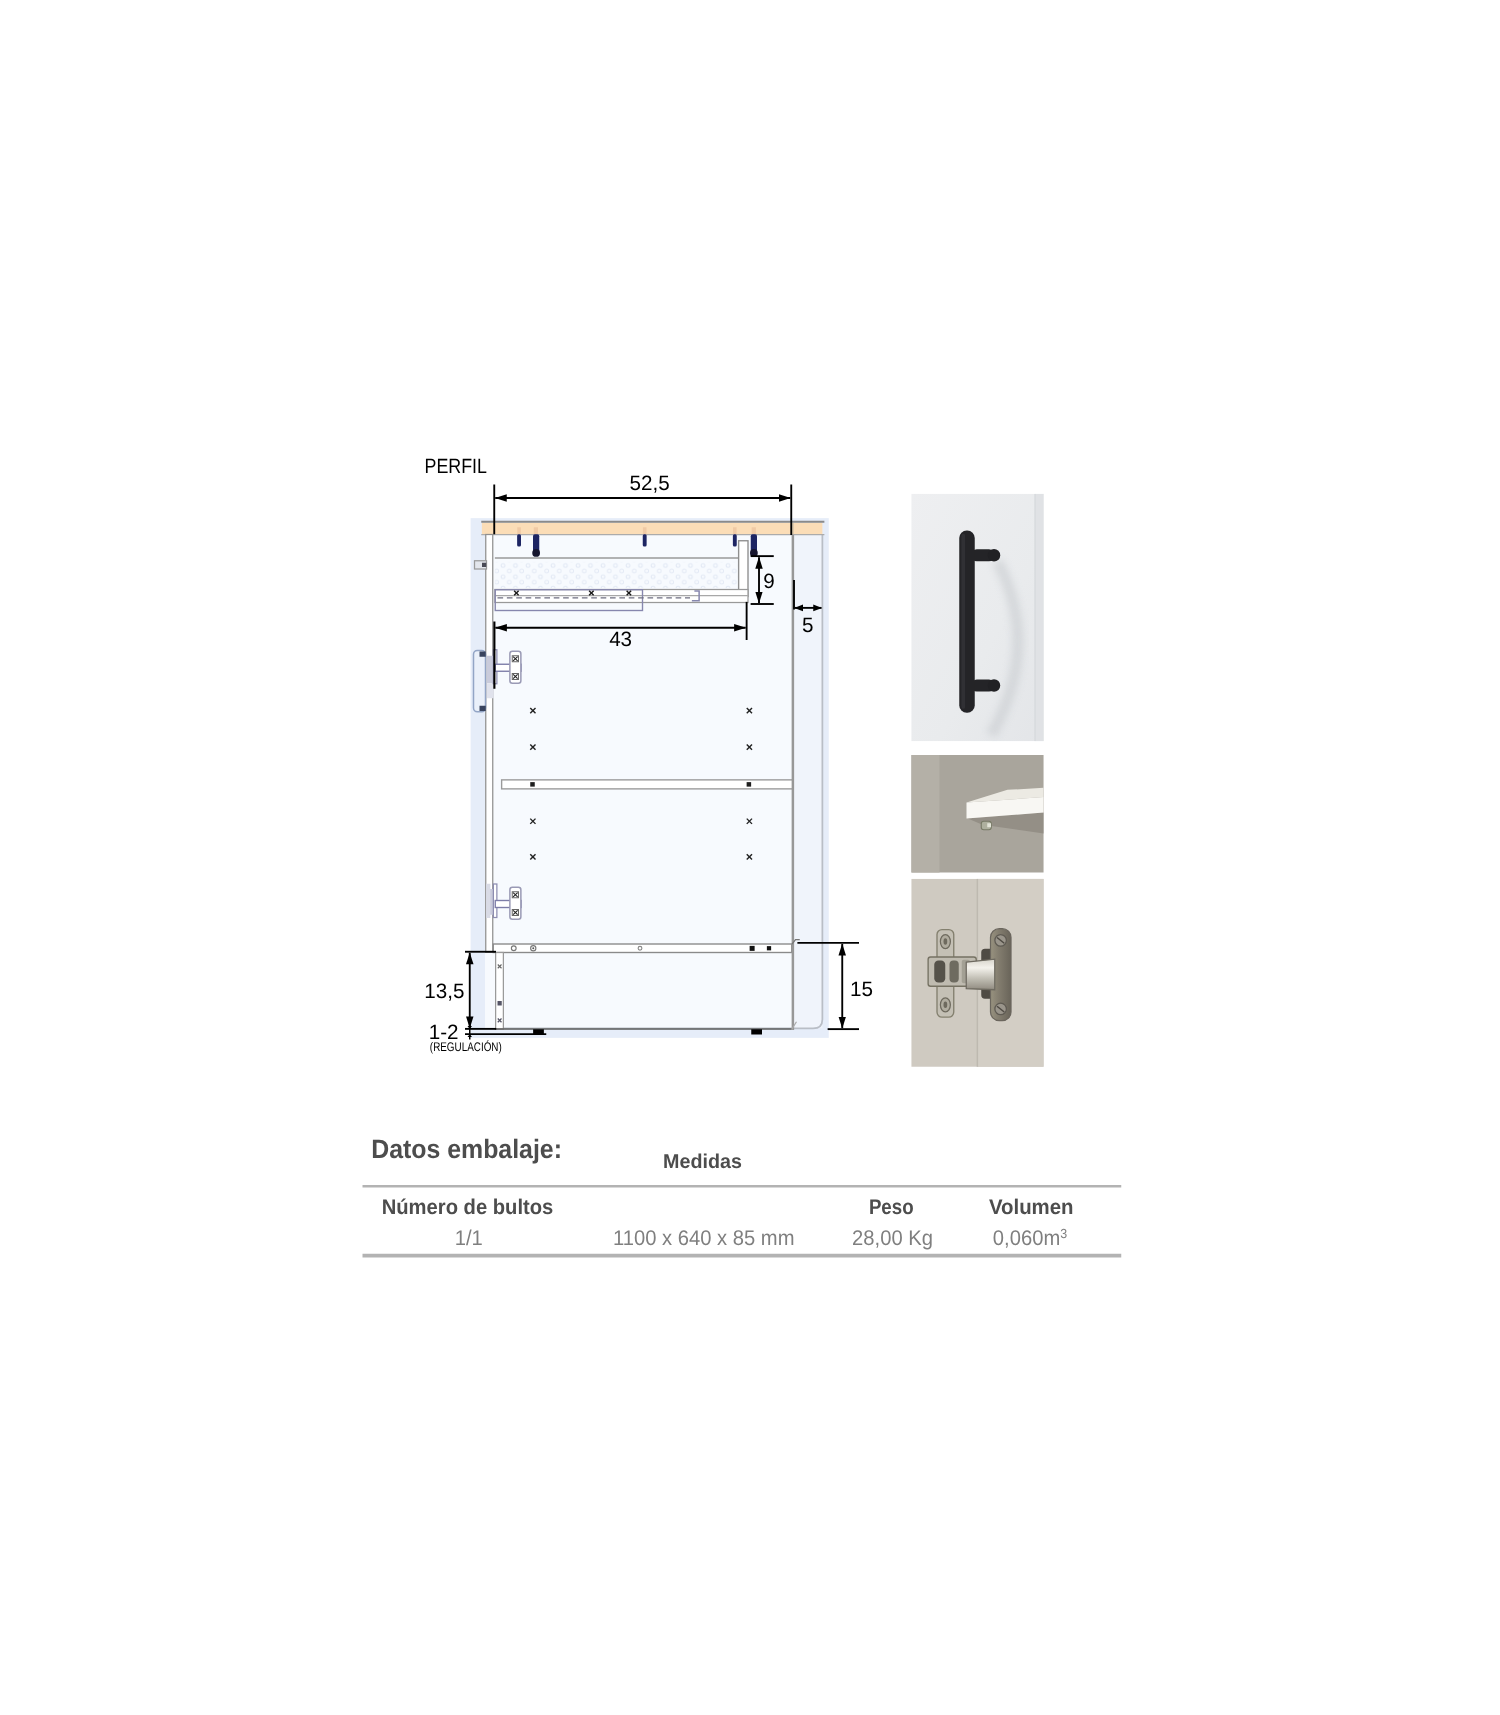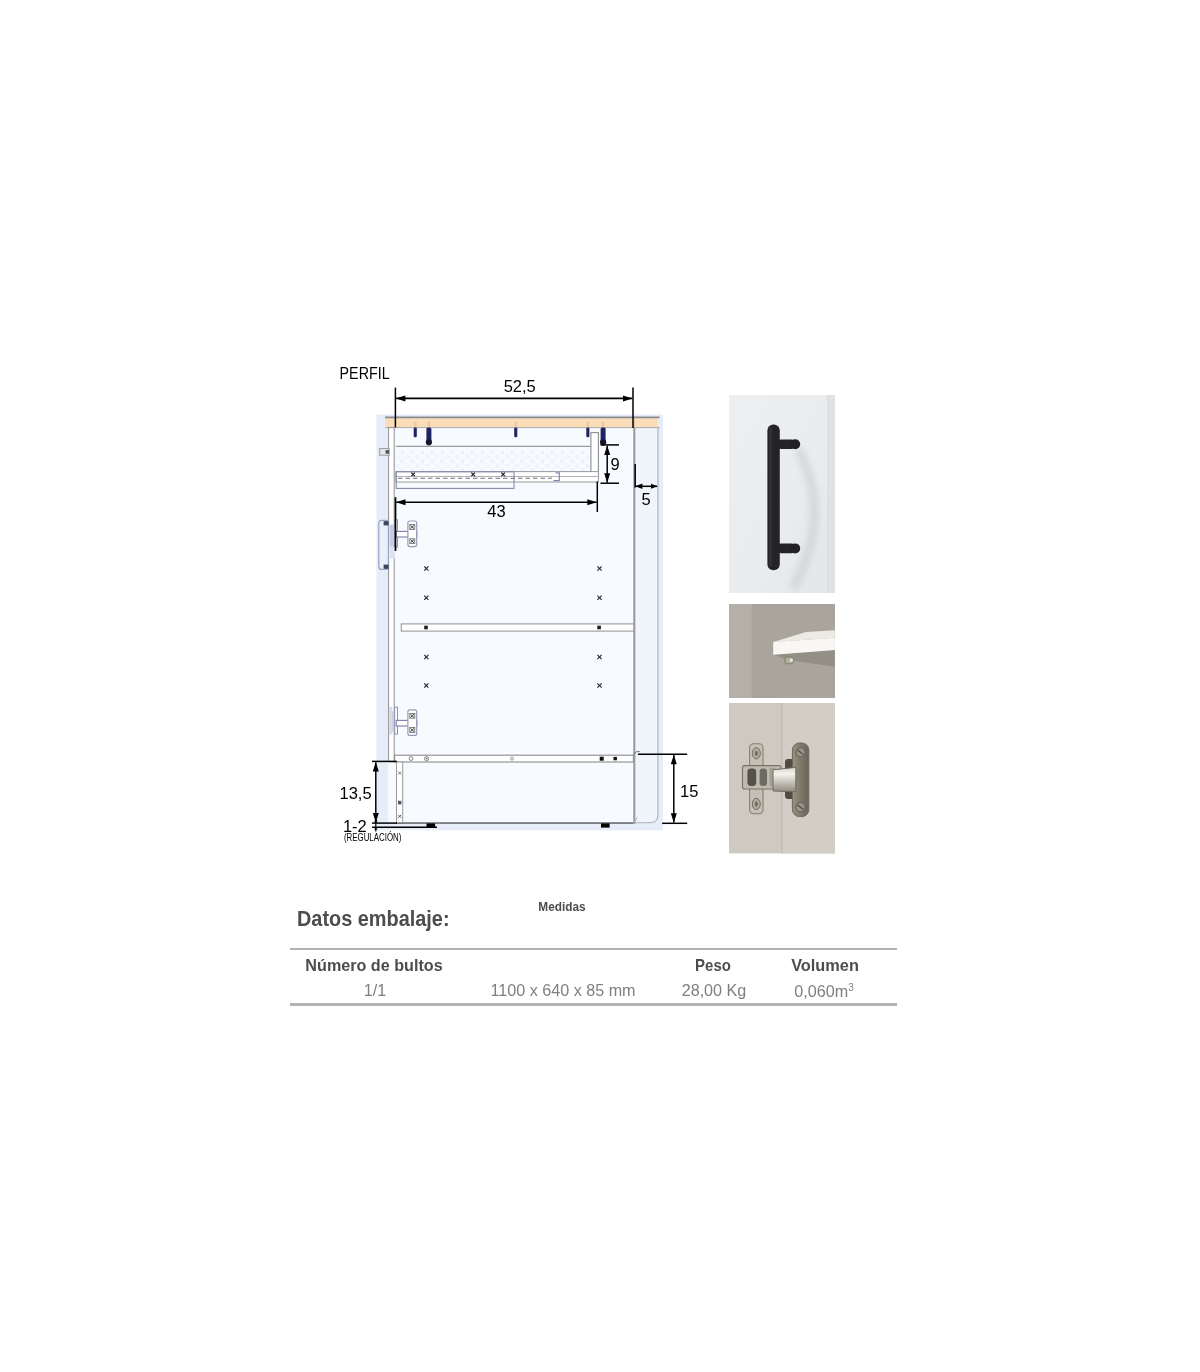--- a/index.html
+++ b/index.html
@@ -345,21 +345,21 @@
 </svg>
 
 <div class="abs" style="left:297px;top:908.6px;font-size:21.3px;font-weight:bold;color:#4D4D4D;line-height:1;transform:scaleX(0.934);transform-origin:0 0;white-space:nowrap">Datos embalaje:</div>
 
 <div class="abs" style="left:290px;top:947.6px;width:607.4px;height:2.9px;background:#B3B3B3"></div>
 
 <div class="abs" style="left:290px;top:1003.3px;width:607.4px;height:2.9px;background:#B3B3B3"></div>
 
 <div class="abs" style="left:374.4px;top:957.3px;font-size:17px;font-weight:bold;color:#4D4D4D;line-height:1;transform:translateX(-50%) scaleX(0.95);white-space:nowrap">Número de bultos</div>
 
-<div class="abs" style="left:562.3px;top:901px;font-size:12px;font-weight:bold;color:#4D4D4D;line-height:1;transform:translateX(-50%) scaleX(0.985);white-space:nowrap">Medidas</div>
+<div class="abs" style="left:562.3px;top:922px;font-size:16px;font-weight:bold;color:#4D4D4D;line-height:1;transform:translateX(-50%) scaleX(0.985);white-space:nowrap">Medidas</div>
 
 <div class="abs" style="left:713px;top:957.3px;font-size:17px;font-weight:bold;color:#4D4D4D;line-height:1;transform:translateX(-50%) scaleX(0.88);white-space:nowrap">Peso</div>
 
 <div class="abs" style="left:824.6px;top:957.3px;font-size:17px;font-weight:bold;color:#4D4D4D;line-height:1;transform:translateX(-50%) scaleX(0.96);white-space:nowrap">Volumen</div>
 
 <div class="abs" style="left:374.6px;top:981.8px;font-size:17px;color:#7F7F7F;line-height:1;transform:translateX(-50%) scaleX(0.95);white-space:nowrap">1/1</div>
 
 <div class="abs" style="left:563px;top:981.8px;font-size:17px;color:#7F7F7F;line-height:1;transform:translateX(-50%) scaleX(0.95);white-space:nowrap">1100 x 640 x 85 mm</div>
 
 <div class="abs" style="left:713.5px;top:981.8px;font-size:17px;color:#7F7F7F;line-height:1;transform:translateX(-50%) scaleX(0.95);white-space:nowrap">28,00 Kg</div>

